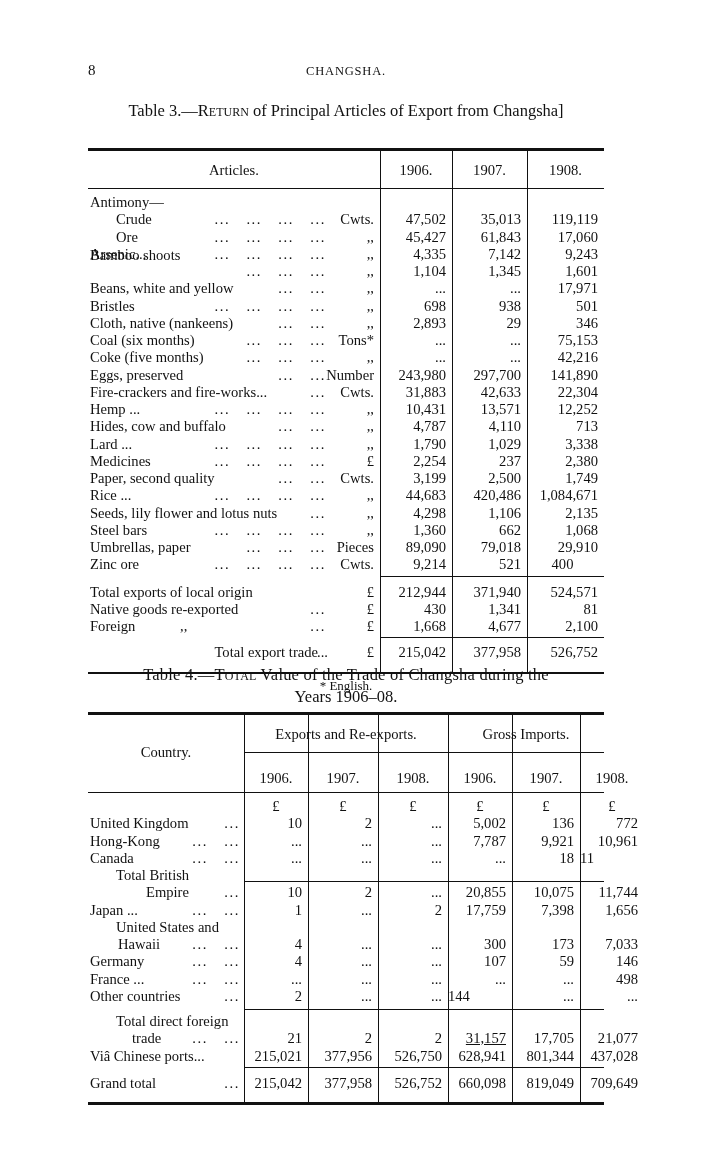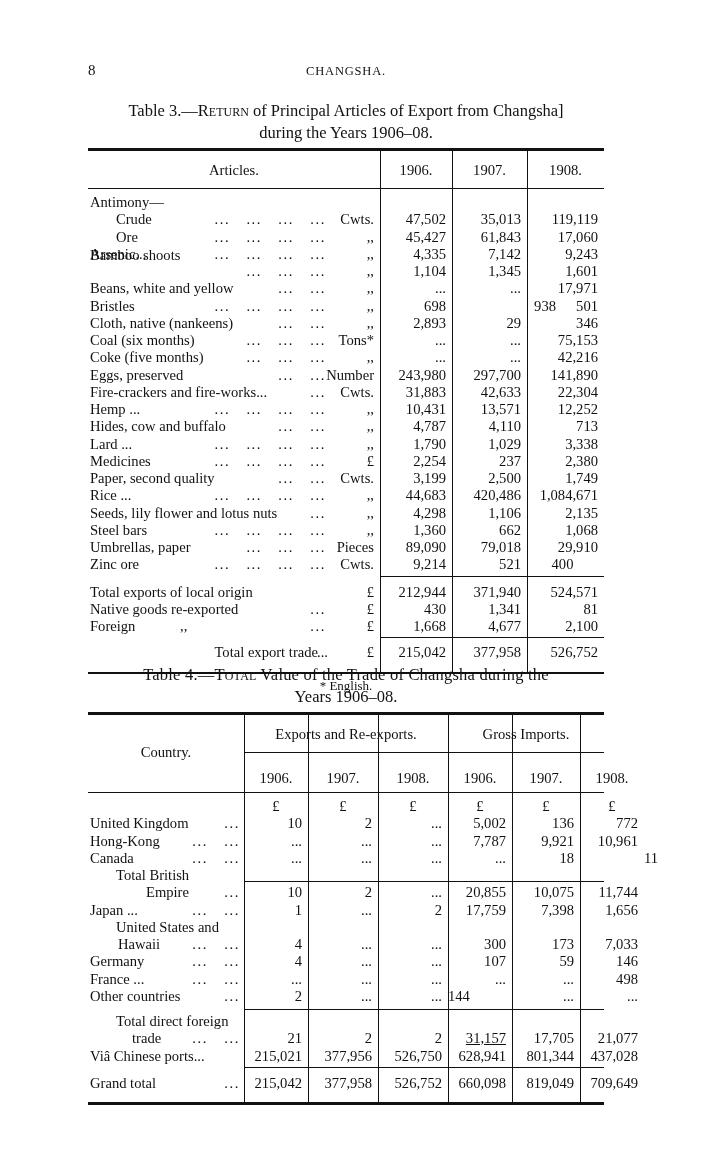--- a/index.html
+++ b/index.html
@@ -58,21 +58,20 @@
 
   <div class="runhead">
     <div class="folio">8</div>
     <div class="runtitle">CHANGSHA.</div>
   </div>
 
   <div class="caption cap3">
     <div>
       <span>Table 3.—</span><span class="sc">Return</span><span> of Principal Articles of Export from Changsha]</span>
     </div>
-    <div>during the Years 1906–08.</div>
   </div>
 
   <div class="tbl" id="t3" style="top:148px;">
       <div class="rule thick" style="top: 0px;"></div>
       <div class="cell" style="left: 0px; top: 14px; width: 292px; text-align: center;">Articles.</div>
       <div class="cell" style="left: 292px; top: 14px; width: 72px; text-align: center;">1906.</div>
       <div class="cell" style="left: 364px; top: 14px; width: 75px; text-align: center;">1907.</div>
       <div class="cell" style="left: 439px; top: 14px; width: 77px; text-align: center;">1908.</div>
       <div class="rule thin" style="top: 40px;"></div>
       <div class="t3art" style="top: 46px;">Antimony—</div>
@@ -103,21 +102,21 @@
       <div class="t3art" style="top: 132.25px;">Beans, white and yellow</div>
       <div class="t3unit lead" style="right: 0px; left: 0px; top: 132.25px; width: 238px; text-align: right;">... ...</div>
       <div class="t3unit" style="left: 0px; top: 132.25px; width: 286px; text-align: right;">,,</div>
       <div class="t3v" style="left: 292px; top: 132.25px; width: 66px; text-align: right;">...</div>
       <div class="t3v" style="left: 364px; top: 132.25px; width: 69px; text-align: right;">...</div>
       <div class="t3v" style="left: 439px; top: 132.25px; width: 71px; text-align: right;">17,971</div>
       <div class="t3art" style="top: 149.5px;">Bristles</div>
       <div class="t3unit lead" style="right: 0px; left: 0px; top: 149.5px; width: 238px; text-align: right;">... ... ... ...</div>
       <div class="t3unit" style="left: 0px; top: 149.5px; width: 286px; text-align: right;">,,</div>
       <div class="t3v" style="left: 292px; top: 149.5px; width: 66px; text-align: right;">698</div>
-      <div class="t3v" style="left: 364px; top: 149.5px; width: 69px; text-align: right; padding-left: 35px;">938</div>
+      <div class="t3v" style="left: 364px; top: 149.5px; width: 69px; text-align: right;">938</div>
       <div class="t3v" style="left: 439px; top: 149.5px; width: 71px; text-align: right;">501</div>
       <div class="t3art" style="top: 166.75px;">Cloth, native (nankeens)</div>
       <div class="t3unit lead" style="right: 0px; left: 0px; top: 166.75px; width: 238px; text-align: right;">... ...</div>
       <div class="t3unit" style="left: 0px; top: 166.75px; width: 286px; text-align: right;">,,</div>
       <div class="t3v" style="left: 292px; top: 166.75px; width: 66px; text-align: right;">2,893</div>
       <div class="t3v" style="left: 364px; top: 166.75px; width: 69px; text-align: right;">29</div>
       <div class="t3v" style="left: 439px; top: 166.75px; width: 71px; text-align: right;">346</div>
       <div class="t3art" style="top: 184px;">Coal (six months)</div>
       <div class="t3unit lead" style="right: 0px; left: 0px; top: 184px; width: 238px; text-align: right;">... ... ...</div>
       <div class="t3unit" style="left: 0px; top: 184px; width: 286px; text-align: right;">Tons*</div>
@@ -279,21 +278,21 @@
       <div class="t4c" style="left: 360px; top: 120.5px; width: 58px; text-align: right;">7,787</div>
       <div class="t4c" style="left: 424px; top: 120.5px; width: 62px; text-align: right;">9,921</div>
       <div class="t4c" style="left: 492px; top: 120.5px; width: 58px; text-align: right;">10,961</div>
       <div class="t4c" style="left: 2px; top: 137.75px;">Canada</div>
       <div class="t4c lead" style="left: 0px; top: 137.75px; width: 152px; text-align: right;">... ...</div>
       <div class="t4c" style="left: 156px; top: 137.75px; width: 58px; text-align: right;">...</div>
       <div class="t4c" style="left: 220px; top: 137.75px; width: 64px; text-align: right;">...</div>
       <div class="t4c" style="left: 290px; top: 137.75px; width: 64px; text-align: right;">...</div>
       <div class="t4c" style="left: 360px; top: 137.75px; width: 58px; text-align: right;">...</div>
       <div class="t4c" style="left: 424px; top: 137.75px; width: 62px; text-align: right;">18</div>
-      <div class="t4c" style="left: 492px; top: 137.75px; width: 58px; text-align: right; margin-left: 20px;">11</div>
+      <div class="t4c" style="left: 492px; top: 137.75px; width: 58px; text-align: left;">11</div>
       <div class="t4c" style="left: 28px; top: 155px;">Total    British</div>
       <div class="rule thin" style="top: 169.25px; left: 156px; width: 360px;"></div>
       <div class="t4c" style="left: 58px; top: 172.25px;">Empire</div>
       <div class="t4c lead" style="left: 0px; top: 172.25px; width: 152px; text-align: right;">...</div>
       <div class="t4c" style="left: 156px; top: 172.25px; width: 58px; text-align: right;">10</div>
       <div class="t4c" style="left: 220px; top: 172.25px; width: 64px; text-align: right;">2</div>
       <div class="t4c" style="left: 290px; top: 172.25px; width: 64px; text-align: right;">...</div>
       <div class="t4c" style="left: 360px; top: 172.25px; width: 58px; text-align: right;">20,855</div>
       <div class="t4c" style="left: 424px; top: 172.25px; width: 62px; text-align: right;">10,075</div>
       <div class="t4c" style="left: 492px; top: 172.25px; width: 58px; text-align: right;">11,744</div>

